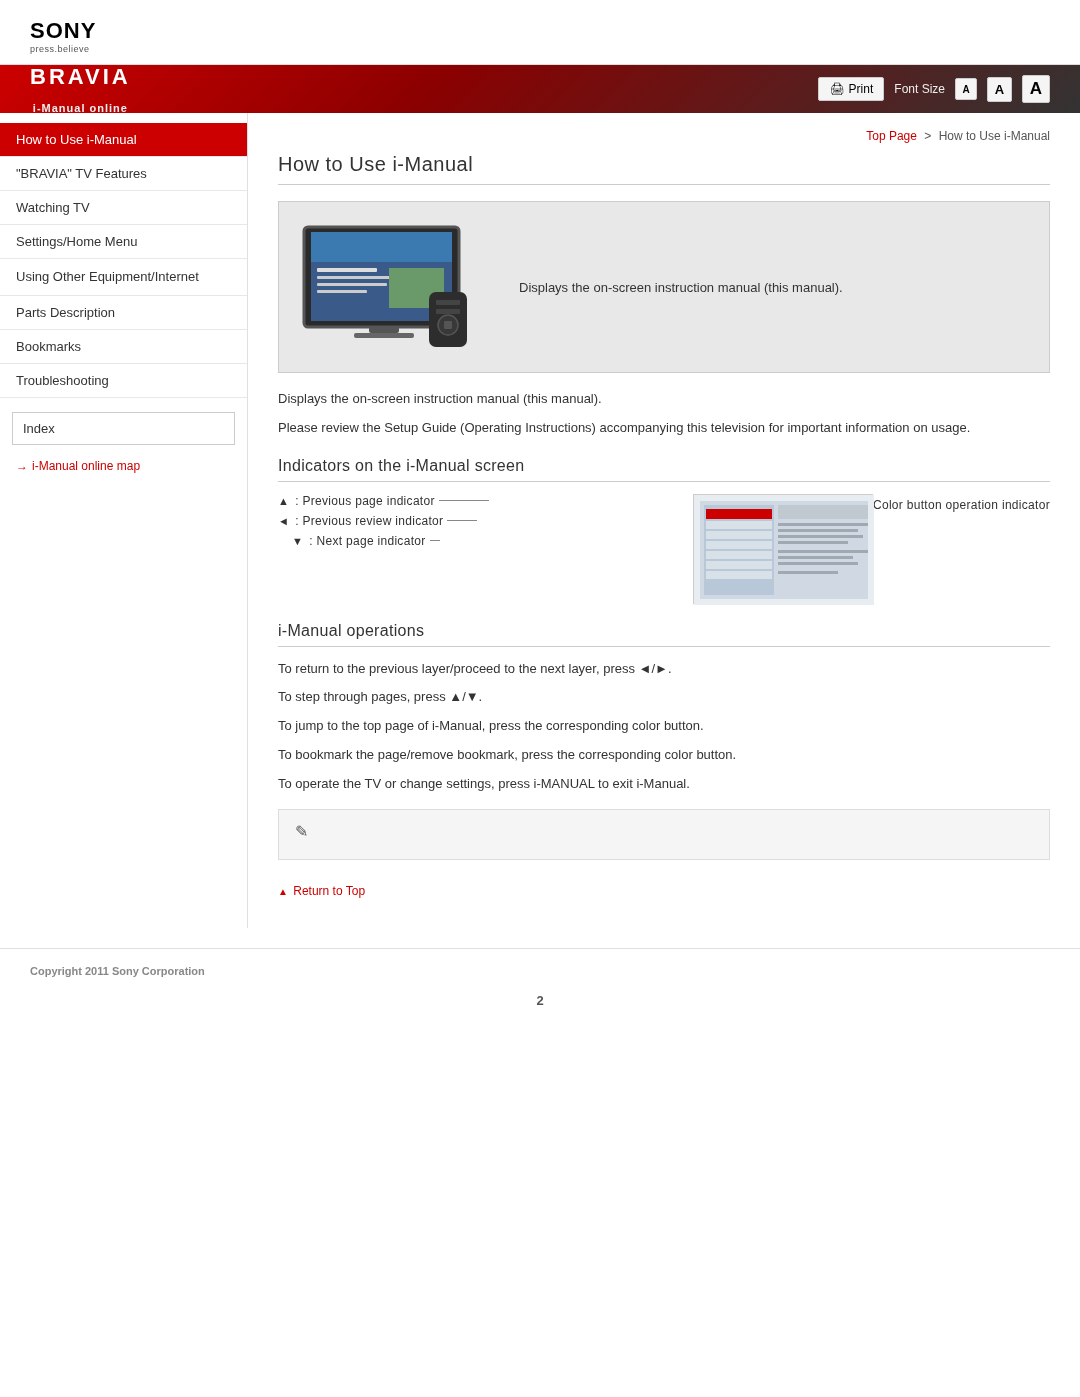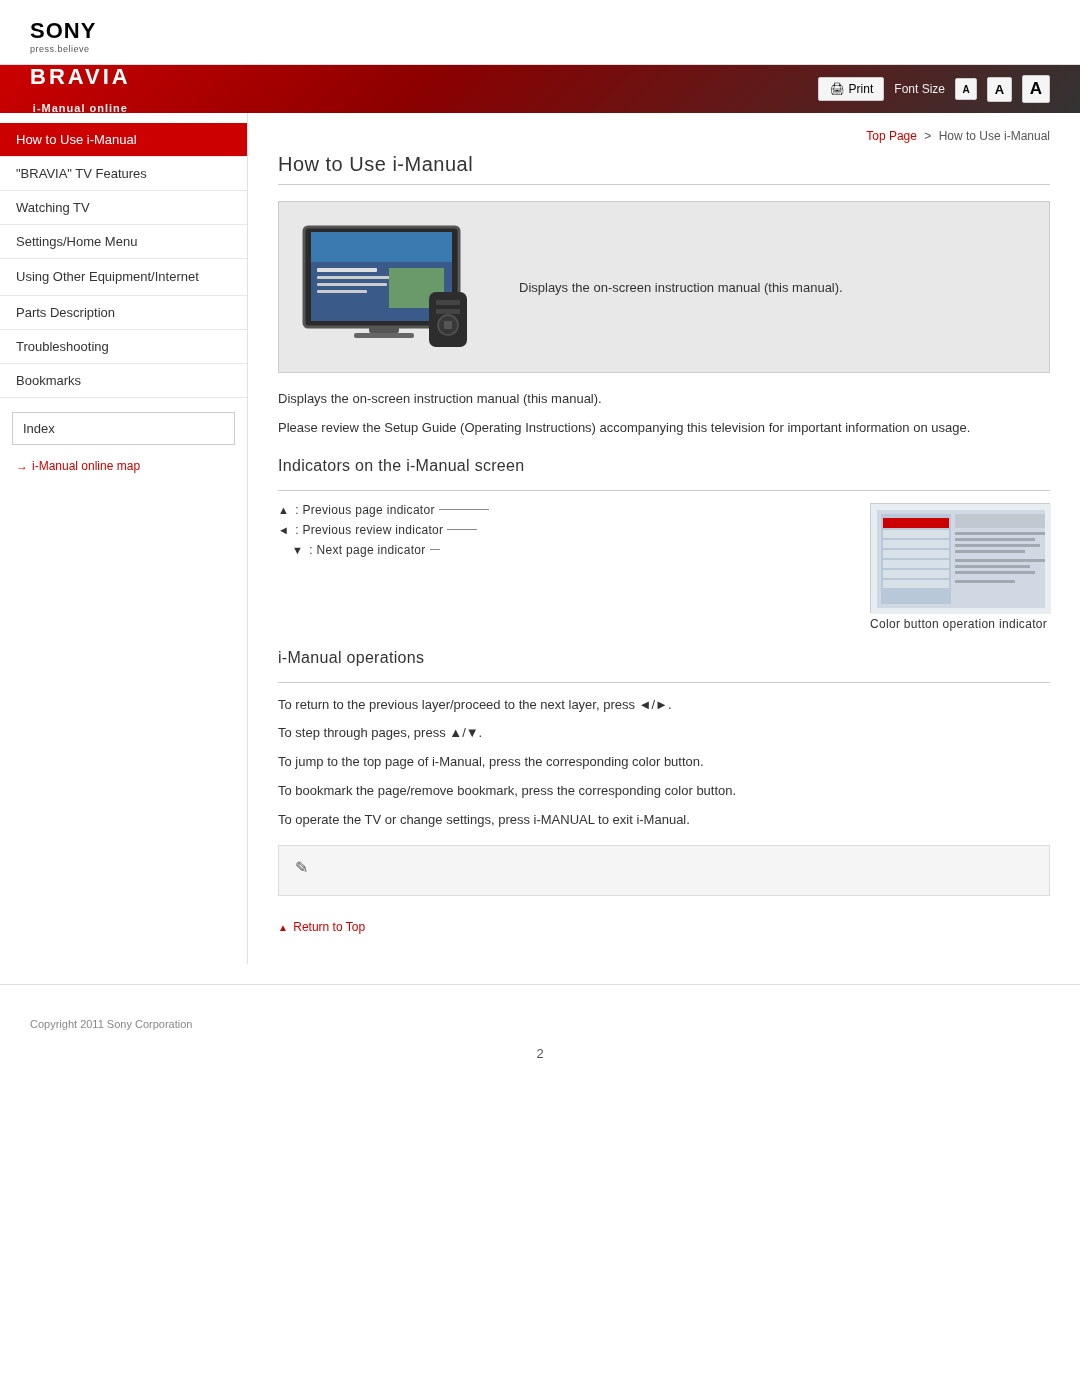--- a/index.html
+++ b/index.html
@@ -188,21 +188,21 @@
     }
     .image-caption {
       font-size: 13px;
       color: #333;
     }
 
     .section-title {
       font-size: 16px;
       font-weight: normal;
       border-bottom: 1px solid #ccc;
-      padding-bottom: 15px;
+      padding-bottom: 6px;
       margin: 18px 0 12px 0;
       letter-spacing: 0.3px;
     }
 
     .indicators-area {
       display: flex;
       align-items: flex-start;
       gap: 20px;
       margin-bottom: 12px;
     }
@@ -282,22 +282,23 @@
       cursor: pointer;
     }
     .return-arrow {
       font-size: 10px;
       margin-right: 2px;
     }
 
     
     .footer {
       border-top: 1px solid #e0e0e0;
-      padding: 33px 30px;
+      padding: 16px 30px;
       margin-top: 20px;
+      font-weight: bold;
     }
     .footer-copyright {
       font-size: 11px;
       color: #888;
     }
     .footer-page {
       text-align: center;
       font-size: 13px;
       color: #555;
       margin-top: 16px;
@@ -335,22 +336,22 @@
 
 <div class="main-layout">
 
   <div class="sidebar">
     <div class="sidebar-item active">How to Use i-Manual</div>
     <div class="sidebar-item">"BRAVIA" TV Features</div>
     <div class="sidebar-item">Watching TV</div>
     <div class="sidebar-item">Settings/Home Menu</div>
     <div class="sidebar-item multi-line">Using Other Equipment/Internet</div>
     <div class="sidebar-item">Parts Description</div>
+    <div class="sidebar-item">Bookmarks</div>
     <div class="sidebar-item">Troubleshooting</div>
-    <div class="sidebar-item">Bookmarks</div>
     <div class="sidebar-divider"></div>
     <div class="sidebar-index">Index</div>
     <div class="sidebar-link">
       <span>→</span>
       <span>i-Manual online map</span>
     </div>
   </div>
 
   <div class="content">
 
@@ -409,21 +410,21 @@
           <span style="width:30px; border-top: 1px solid #888; display:inline-block; margin-left:4px; vertical-align: middle;"></span>
         </div>
         <div class="indicator-row">
           <span style="margin-left:14px;"></span>
           <span class="indicator-symbol tri-down">▼</span>
           <span class="indicator-label">: Next page indicator</span>
           <span style="width:10px; border-top: 1px solid #888; display:inline-block; margin-left:4px; vertical-align: middle;"></span>
         </div>
       </div>
 
-      <div style="display:flex; flex-direction:column; align-items:flex-start;">
+      <div style="display:flex; align-items:flex-start;">
         <div class="screen-thumb">
           <svg width="180" height="110" viewBox="0 0 180 110">
             <rect x="0" y="0" width="180" height="110" fill="#e8edf2"></rect>
             <rect x="6" y="6" width="168" height="98" fill="#d0d8e4"></rect>
 
             <rect x="10" y="10" width="70" height="90" fill="#b8c8d8"></rect>
             <rect x="12" y="14" width="66" height="10" fill="#c00"></rect>
             <rect x="12" y="26" width="66" height="8" fill="#d8e0e8"></rect>
             <rect x="12" y="36" width="66" height="8" fill="#d8e0e8"></rect>
             <rect x="12" y="46" width="66" height="8" fill="#d8e0e8"></rect>

